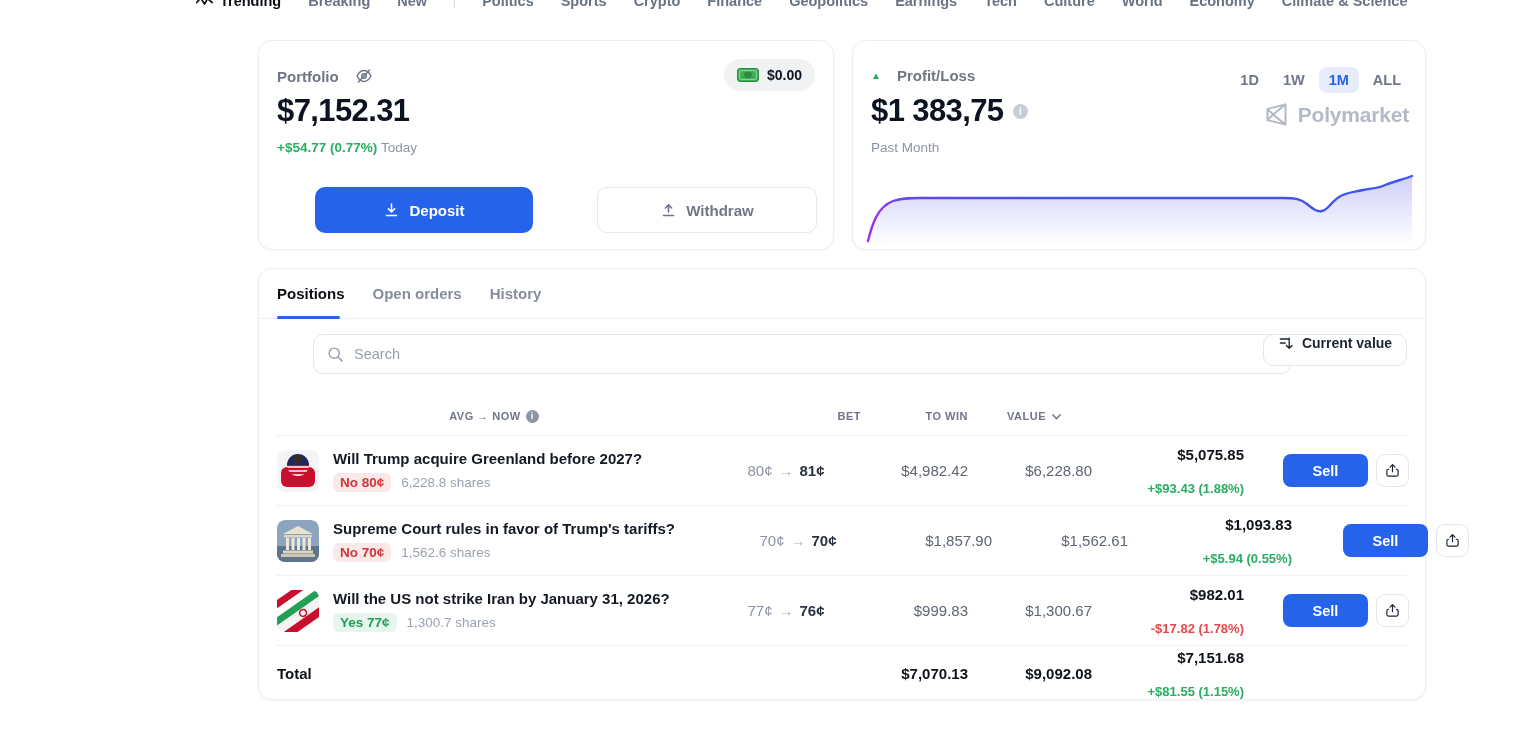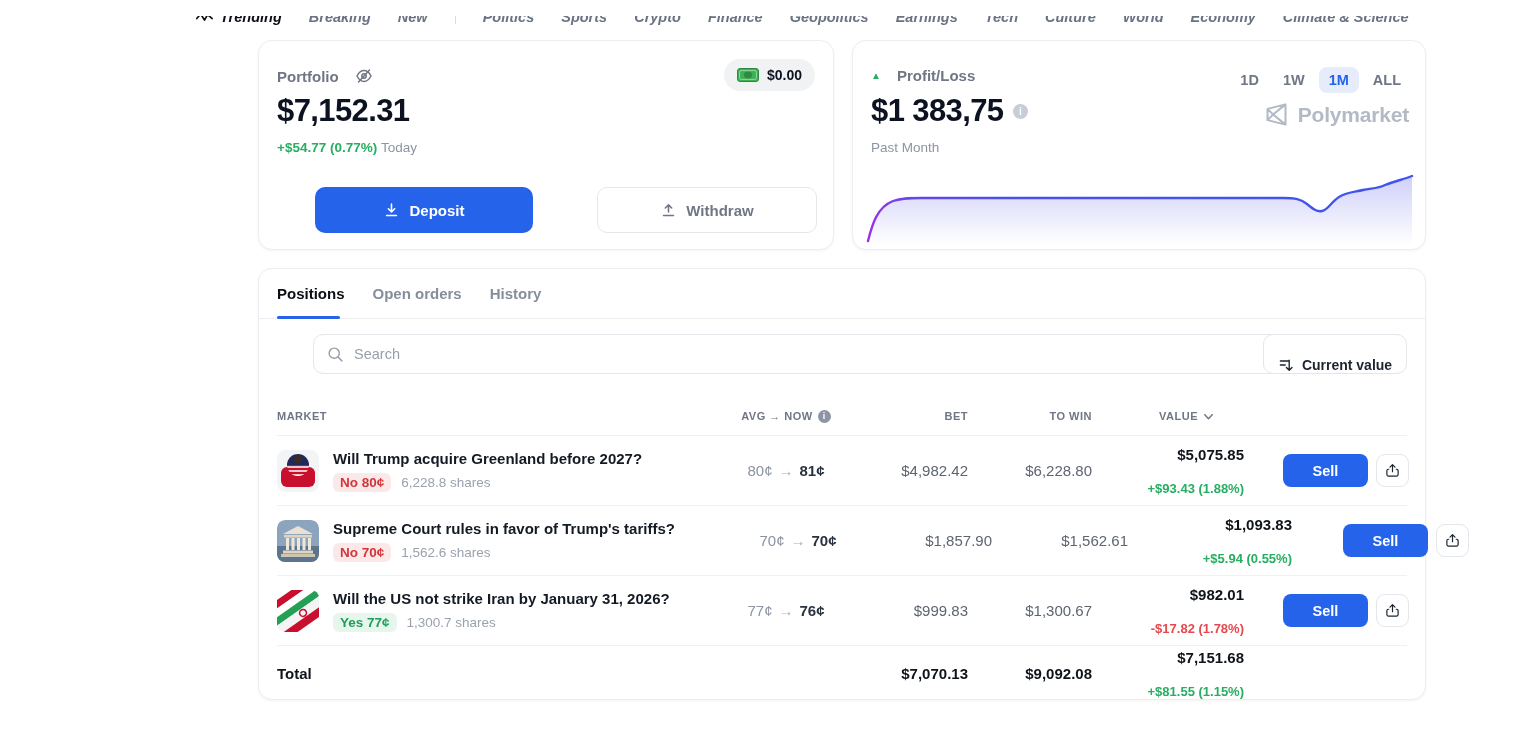--- a/index.html
+++ b/index.html
@@ -1,20 +1,20 @@
 <!DOCTYPE html>
 <html><head>
 <meta charset="utf-8">
 <style>
   * { margin:0; padding:0; box-sizing:border-box; }
   html,body { width:1518px; height:751px; background:#fff; overflow:hidden;
     font-family:"Liberation Sans","DejaVu Sans",sans-serif; color:#111827; }
 
   
-  .topnav { position:absolute; top:16px; left:0; width:1418px; height:12px; overflow:hidden;font-style:italic; }
+  .topnav { position:absolute; top:0; left:0; width:1418px; height:12px; overflow:hidden; }
   .topnav-row { position:absolute; top:-7px; left:196px; display:flex; align-items:center; gap:27px; white-space:nowrap; }
   .nav-item { font-size:14.5px; font-weight:600; color:#697382; cursor:pointer; display:flex; align-items:center; gap:7px; }
   .nav-item.active { color:#0c0f14; }
   .nav-sep { width:1px; height:14px; background:#d9dce2; }
 
   
   .card { position:absolute; background:#fff; border:1px solid #eceef2; border-radius:14px;
           box-shadow:0 1px 3px rgba(16,24,40,.05); }
   .pf-card { left:258px; top:40px; width:576px; height:210px; }
   .pl-card { left:852px; top:40px; width:574px; height:210px; }
@@ -56,22 +56,22 @@
   .tabs { position:absolute; left:0; right:0; top:0; height:50px; border-bottom:1px solid #eceef2;
           display:flex; align-items:center; gap:28px; padding:0 18px; }
   .tab { font-size:15px; font-weight:600; color:#868e9c; cursor:pointer; }
   .tab.active { color:#0c0f14; }
   .tab-underline { position:absolute; left:18px; top:47px; width:63px; height:3px; background:#2563eb; border-radius:2px; }
 
   .search-box { position:absolute; left:18px; top:65px; width:978px; height:40px; border:1px solid #e3e6ea;
                 border-radius:10px; display:flex; align-items:center; gap:10px; padding:0 13px;margin-left:36px; }
   .search-box input { border:none; outline:none; flex:1; font-size:14.5px; font-family:inherit; color:#1b2430; background:transparent; }
   .search-box input::placeholder { color:#98a0ac; }
-  .sort-btn { position:absolute; right:18px; top:65px; width:144px; height:40px; border:1px solid #e3e6ea; background:#fff;
-              border-radius:10px; display:flex; align-items:flex-end; justify-content:center; gap:8px;
+  .sort-btn { position:absolute; right:18px; top:65px; width:144px; height:32px; border:1px solid #e3e6ea; background:#fff;
+              border-radius:10px; display:flex; align-items:flex-start; justify-content:center; gap:8px;
               font-size:14px; font-weight:600; color:#1b2430; cursor:pointer; }
 
   .grid { display:grid; grid-template-columns:434px 150px 107px 124px 152px 165px; align-items:center; }
   .thead { position:absolute; left:18px; right:18px; top:128px; height:38px;
            font-size:11px; font-weight:700; letter-spacing:.5px; color:#6f7685; }
   .thead .c { display:flex; align-items:center; gap:5px; }
   .c-center { justify-content:center; }
   .c-right { justify-content:flex-end; }
   .thead .value-h { padding-right:30px; }
 
@@ -230,21 +230,20 @@
     <input type="text" placeholder="Search" style="">
   </div>
   <button class="sort-btn">
     <svg width="16" height="16" viewBox="0 0 20 20">
       <path d="M3 5h11M3 10h6M14 4v12M10.5 13 14 16.5 17.5 13" fill="none" stroke="#1b2430" stroke-width="1.7" stroke-linecap="round" stroke-linejoin="round"></path>
     </svg>
     <span>Current value</span>
   </button>
 
   <div class="thead grid">
-    <div class="c">MARKET</div>
     <div class="c c-center">
       <span>AVG → NOW</span>
       <span class="info-dot sm">i</span>
     </div>
     <div class="c c-right">BET</div>
     <div class="c c-right">TO WIN</div>
     <div class="c c-right value-h">
       <span>VALUE</span>
       <svg width="11" height="11" viewBox="0 0 12 12">
           <polyline points="2,4 6,8.5 10,4" fill="none" stroke="#6f7685" stroke-width="1.6" stroke-linecap="round" stroke-linejoin="round"></polyline>

